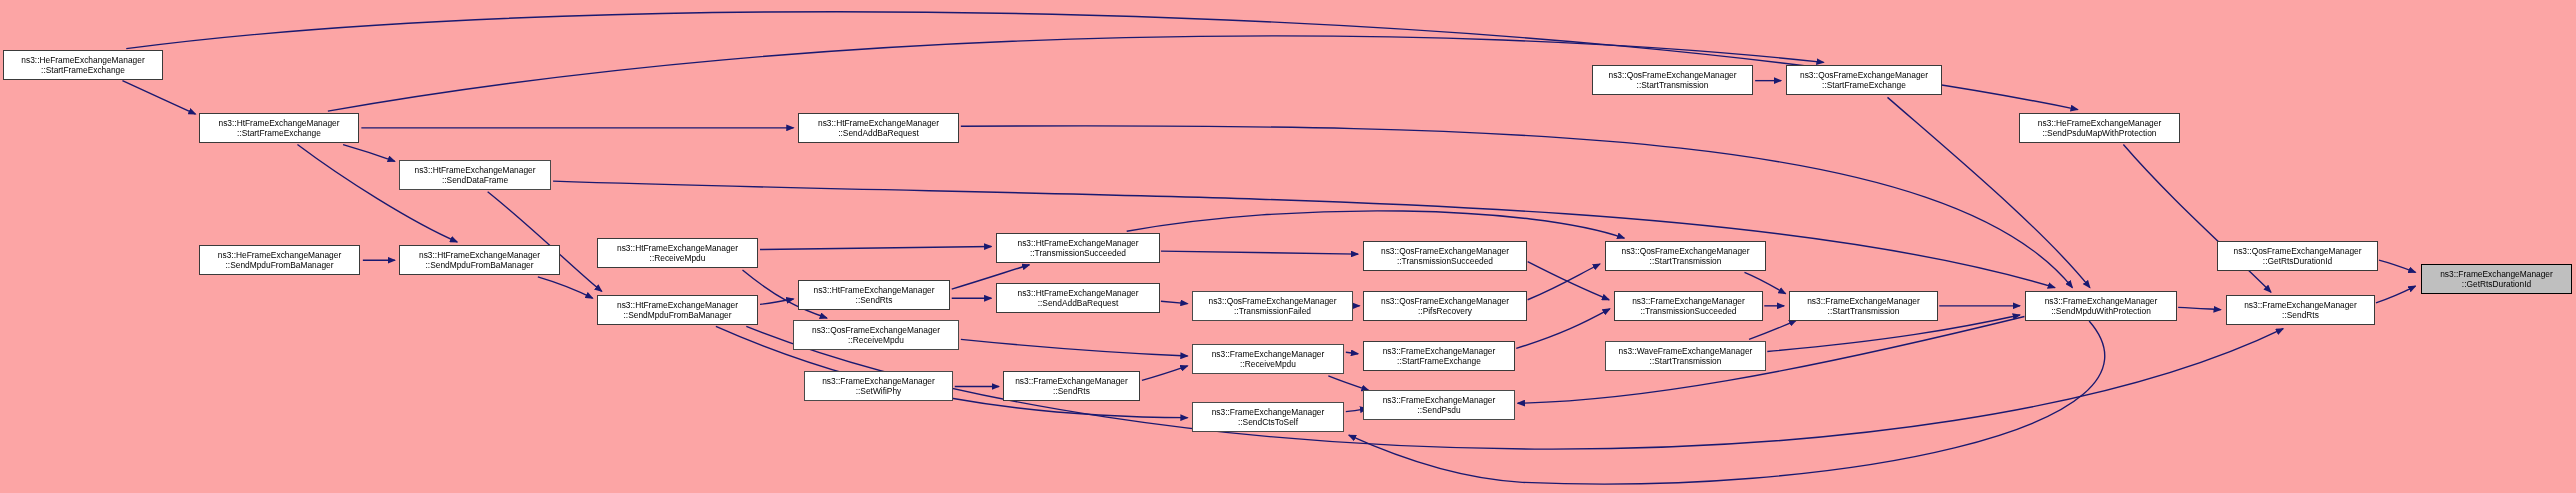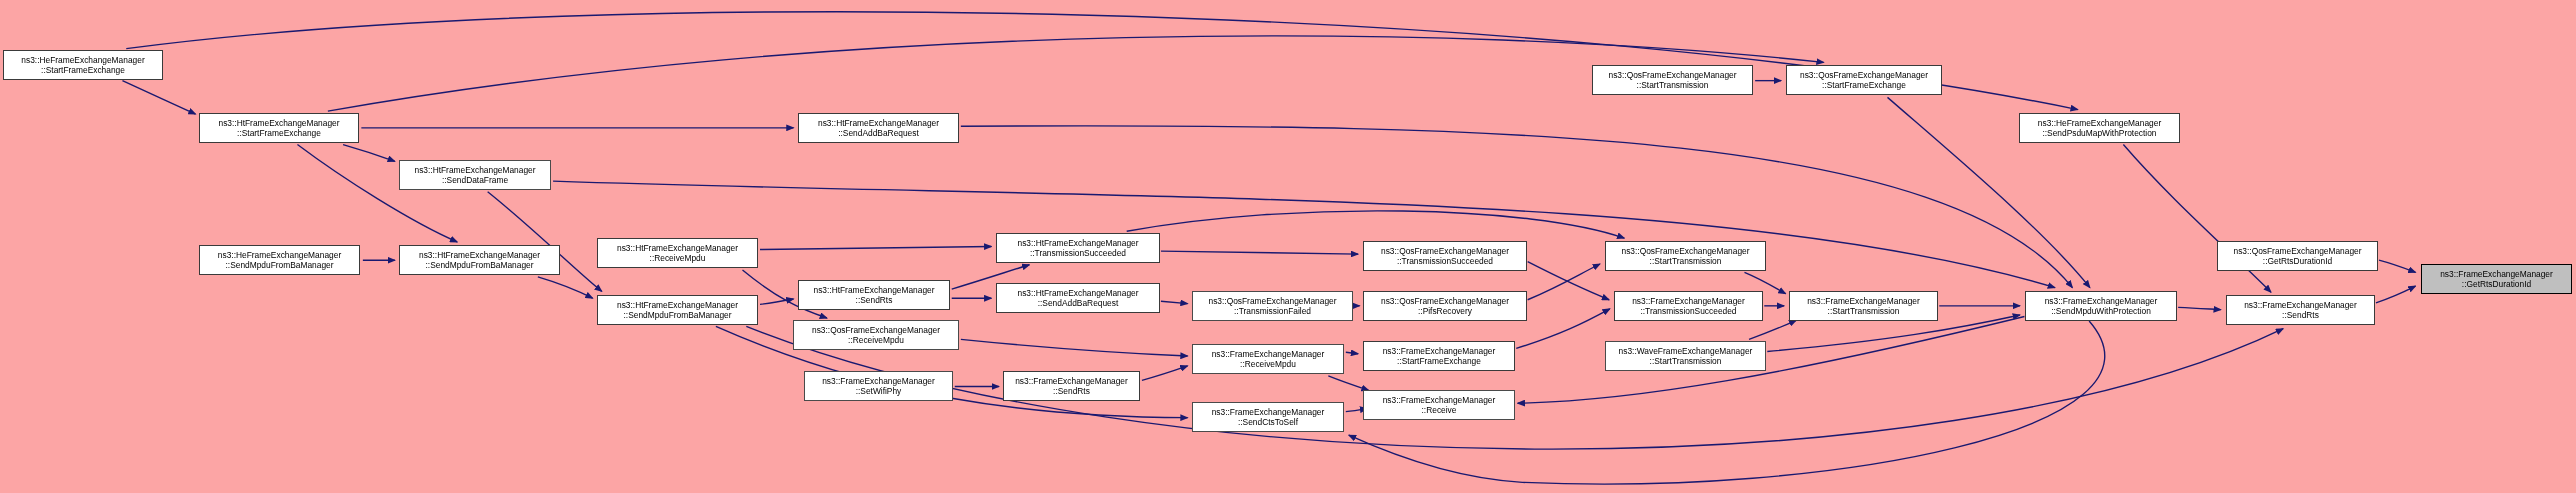--- a/index.html
+++ b/index.html
@@ -147,21 +147,21 @@
       <div class="node" style="left: 1363px; top: 291px; width: 164px; height: 30px;">
         <span>ns3::QosFrameExchangeManager</span>
         <span>::PifsRecovery</span>
       </div>
       <div class="node" style="left: 1363px; top: 341px; width: 152px; height: 30px;">
         <span>ns3::FrameExchangeManager</span>
         <span>::StartFrameExchange</span>
       </div>
       <div class="node thick" style="left: 1363px; top: 390px; width: 152px; height: 30px;">
         <span>ns3::FrameExchangeManager</span>
-        <span>::Receive</span>
+        <span>::SendPsdu</span>
       </div>
       <div class="node" style="left: 1592px; top: 65px; width: 161px; height: 30px;">
         <span>ns3::QosFrameExchangeManager</span>
         <span>::StartTransmission</span>
       </div>
       <div class="node" style="left: 1786px; top: 65px; width: 156px; height: 30px;">
         <span>ns3::QosFrameExchangeManager</span>
         <span>::StartFrameExchange</span>
       </div>
       <div class="node" style="left: 1605px; top: 241px; width: 161px; height: 30px;">

